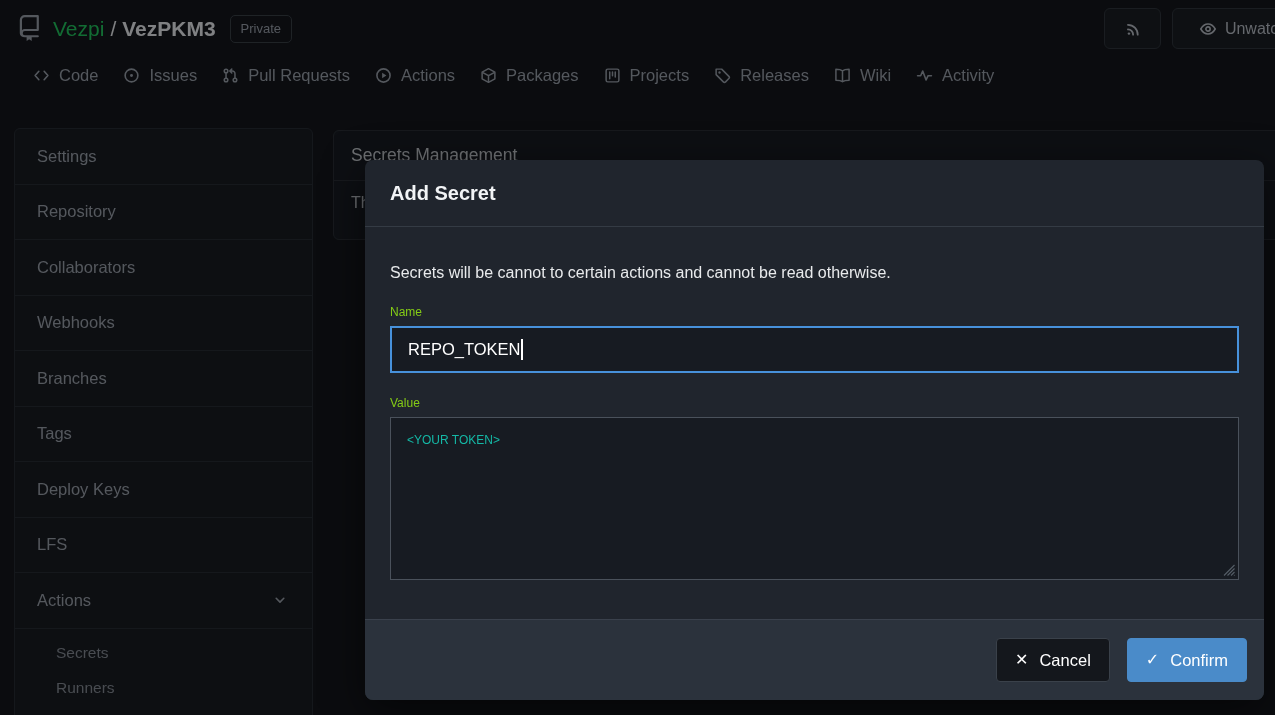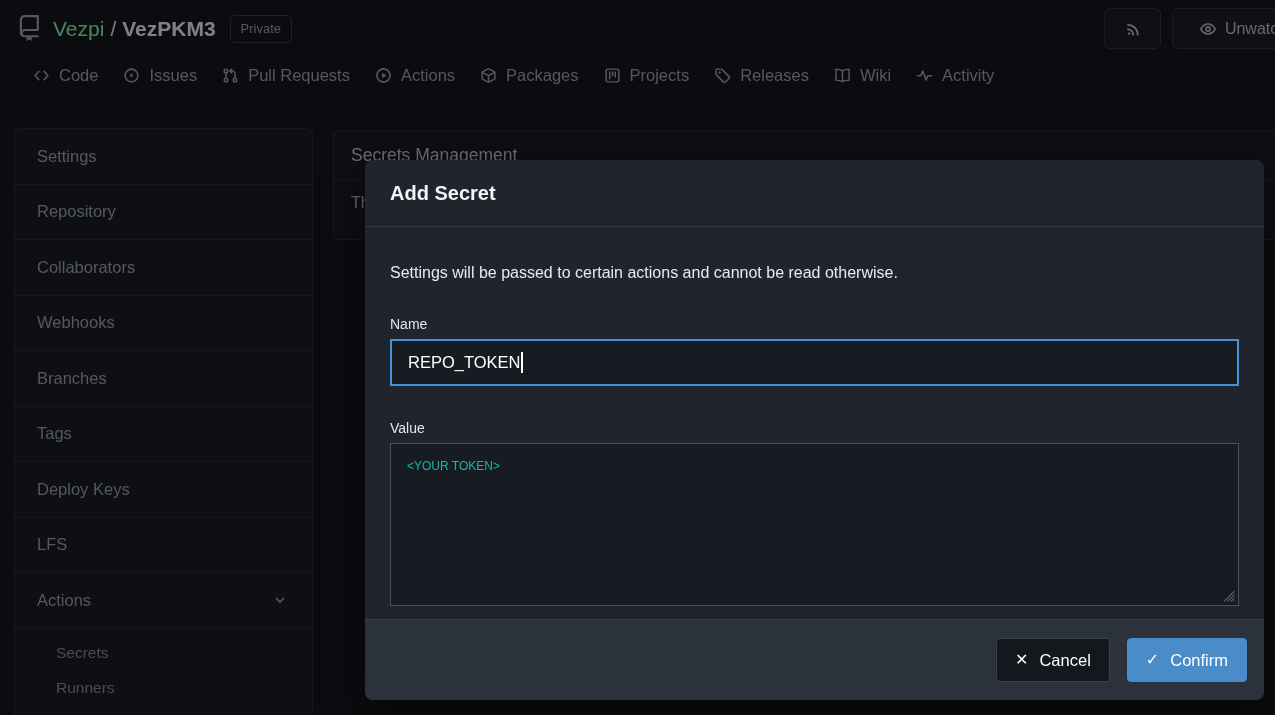--- a/index.html
+++ b/index.html
@@ -9,21 +9,21 @@
     position: relative; width: 1275px; height: 715px;
     overflow: hidden; background: #14171d;
   }
 
   
   .page { position: absolute; inset: 0; }
 
   .top-row { position: absolute; left: 16px; top: 14px; display: flex; align-items: center; }
   .repo-icon { color: #9aa0aa; width: 27px; height: 29px; }
   .repo-title { margin-left: 10px; font-size: 21px; color: #e9ebee; display: flex; align-items: center; gap: 6px; }
-  .repo-title .owner { font-weight: 400; color: #86efac; text-decoration: none; }
+  .repo-title .owner { font-weight: 400; color: #22c55e; text-decoration: none; }
   .repo-title .sep { color: #e9ebee; }
   .repo-title .name { font-weight: 700; color: #e9ebee; text-decoration: none; }
   .badge {
     margin-left: 14px; font-size: 13px; color: #9aa0aa;
     border: 1px solid #3a4046; border-radius: 5px; padding: 5px 10px 6px;
   }
   .hdr-btn {
     position: absolute; top: 8px; height: 41px;
     background: #1a1e24; border: 1px solid #30353c; border-radius: 6px;
     color: #b9bec6; display: flex; align-items: center; justify-content: center;
@@ -70,21 +70,21 @@
     position: absolute; left: 365px; top: 160px; width: 899px; height: 540px;
     background: #20252d; border-radius: 8px; z-index: 20;
     box-shadow: 0 10px 40px rgba(0,0,0,0.55);
   }
   .modal-header {
     height: 67px; display: flex; align-items: center; padding: 0 25px;
     border-bottom: 1px solid #343b44; color: #f2f4f6; font-size: 20px; font-weight: 600;
   }
   .modal-body { padding: 25px 25px 0; }
   .modal-desc { margin-top: 12px; color: #e8eaec; font-size: 16px; }
-  .field-label { margin-top: 34px; margin-bottom: 7px; color: #e5e5e5; font-size: 14px; }
+  .field-label { margin-top: 23px; margin-bottom: 7px; color: #84cc16; font-size: 12px; }
   .text-input {
     width: 100%; height: 47px; background: #171b22;
     border: 2px solid #4791db; border-radius: 0;
     display: flex; align-items: center; padding: 0 16px;
     color: #ffffff; font-size: 16.5px; cursor: text;
   }
   .caret { display: inline-block; width: 1.5px; height: 21px; background: #ffffff; margin-left: 1px; }
   .textarea {
     position: relative; width: 100%; height: 163px; background: #171b22;
     border: 1px solid #4a515b; border-radius: 0; padding: 15px 16px;
@@ -262,21 +262,21 @@
       <div class="panel-header">Secrets Management</div>
       <div class="panel-body">The secrets will be passed to certain actions and cannot be read otherwise.</div>
     </div>
   </div>
 
   <div class="overlay"></div>
 
   <div class="modal">
     <div class="modal-header">Add Secret</div>
     <div class="modal-body">
-      <div class="modal-desc">Settings will be passed to certain actions and cannot be read otherwise.</div>
+      <div class="modal-desc">Secrets will be cannot to certain actions and cannot be read otherwise.</div>
 
       <div class="field-label">Name</div>
       <div class="text-input">
         <span>REPO_TOKEN</span>
         <span class="caret"></span>
       </div>
 
       <div class="field-label">Value</div>
       <div class="textarea">
         <span>&lt;YOUR TOKEN&gt;</span>

